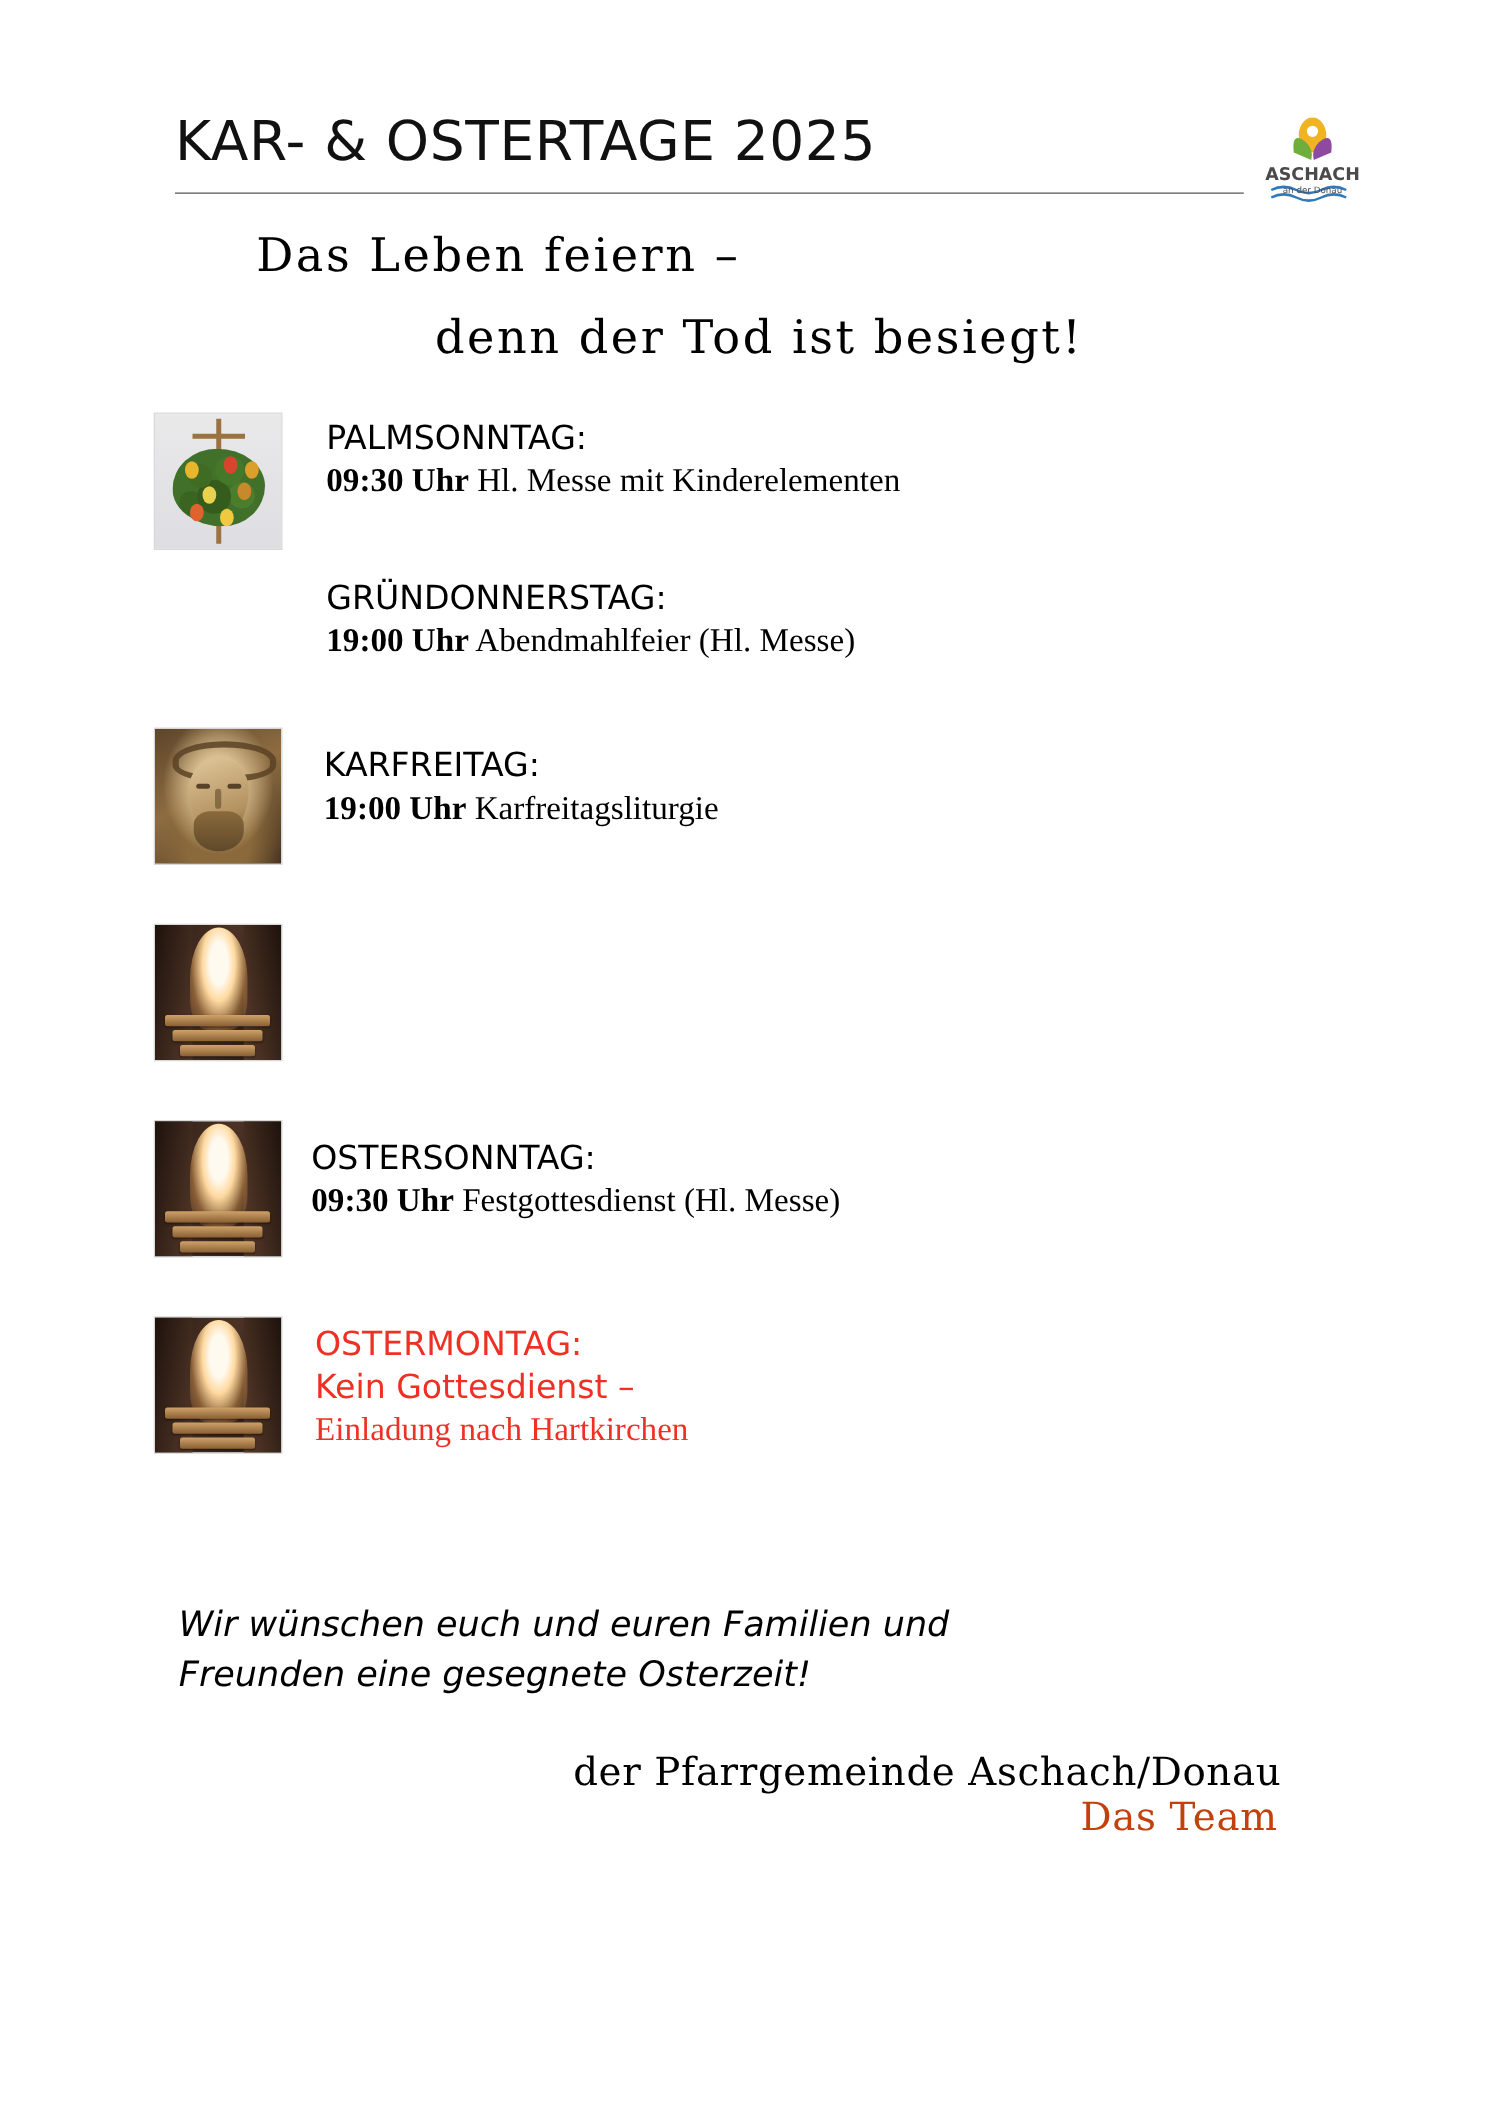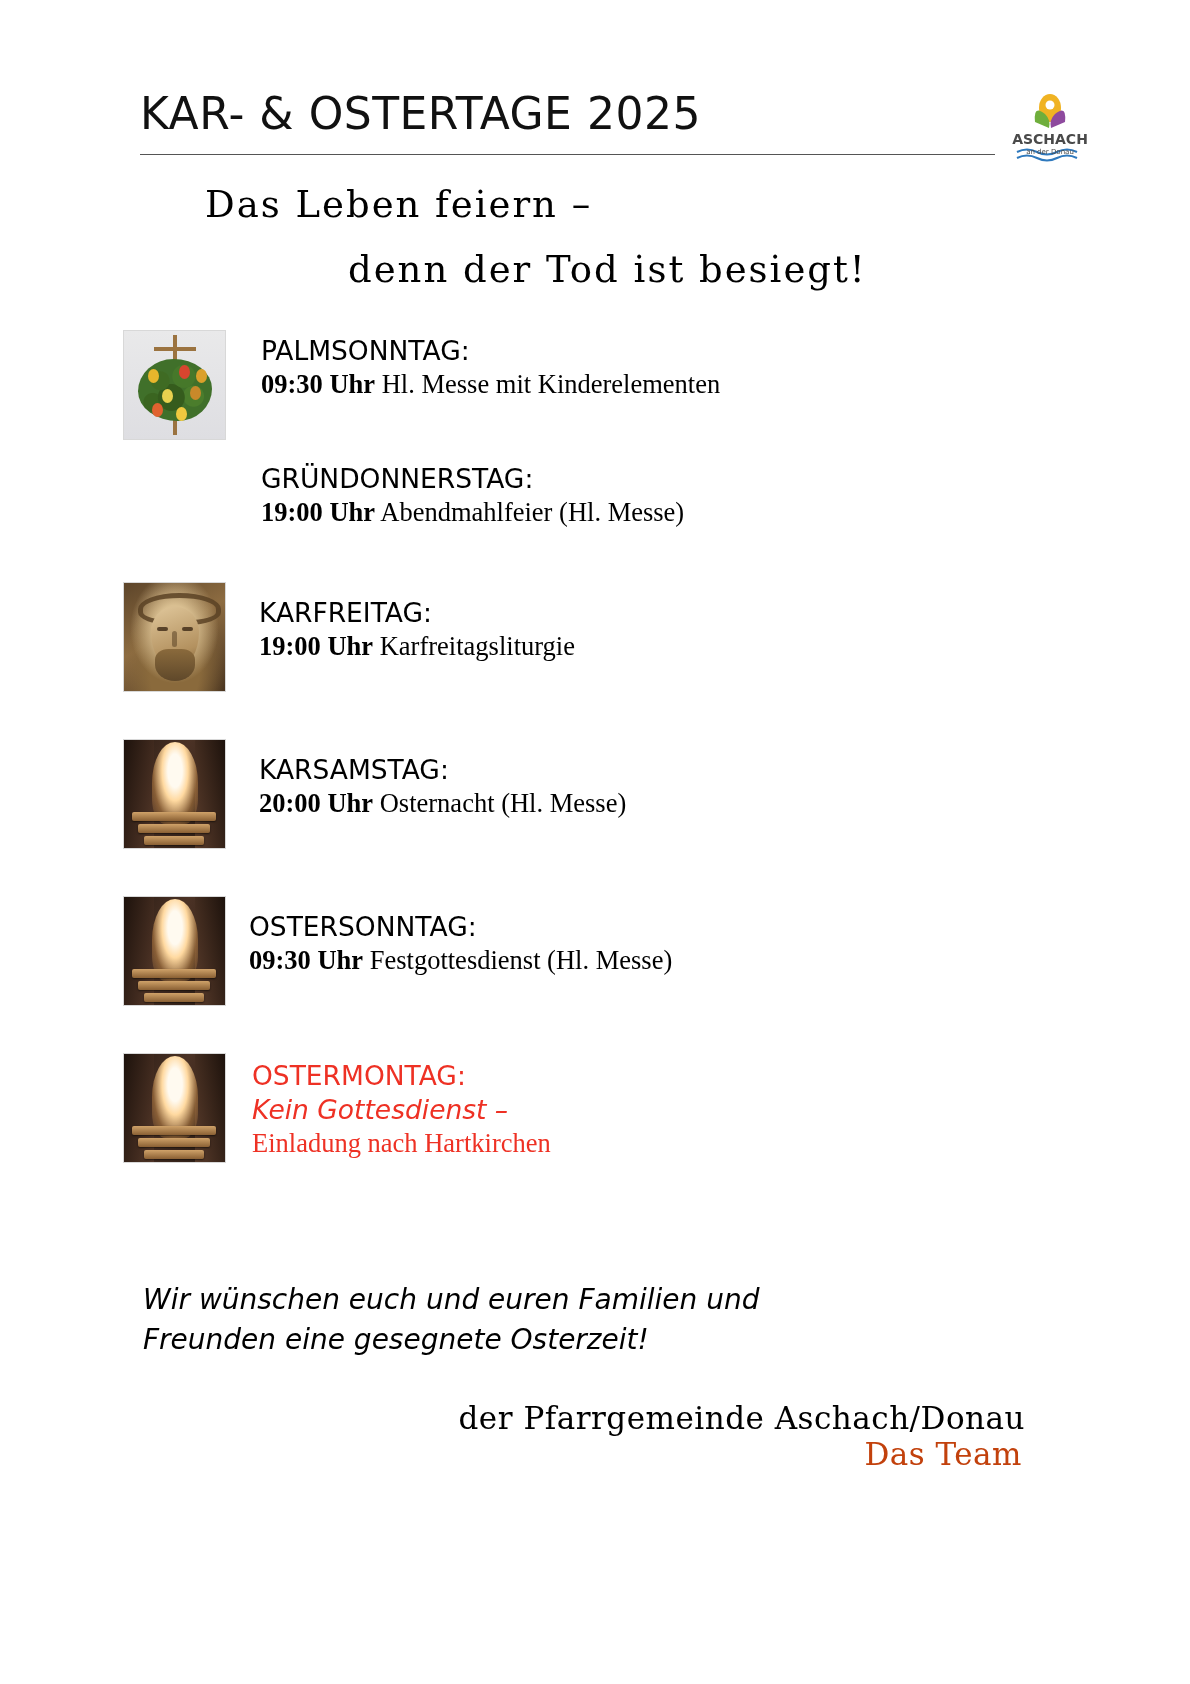--- a/index.html
+++ b/index.html
@@ -122,21 +122,21 @@
     line-height: 1.28;
     color: #000;
     white-space: nowrap;
     font-family: Liberation Serif, serif;
   }
   .time-line b { font-weight: 700; }
 
   .entry.red .day,
   .entry.red .time-line,
   .entry.red .sub { color: #ee3124; }
-  .entry.red .sub { font-style: italic; }
+  .entry.red .sub { }
 
   
   .img-palm {
     background: linear-gradient(#e9e9ea, #dedee2);
   }
   .img-palm .pole {
     position: absolute;
     left: 49px; top: 4px; width: 4px; height: 100px;
     background: #9b7340;
   }
@@ -337,24 +337,20 @@
 
     <div class="entry" style="margin-top:47px;">
       <div class="thumb img-tomb">
         <div class="wallL"></div>
           <div class="wallR"></div>
           <div class="glow"></div>
         <div class="stepA"></div>
           <div class="stepB"></div>
           <div class="stepC"></div>
       </div>
-      <div class="entry-text" style="margin-left:33px; padding-top:14px;">
-        <div class="day">KARSAMSTAG:</div>
-        <div class="time-line"><b>20:00 Uhr</b><span> Osternacht (Hl. Messe)</span></div>
-      </div>
     </div>
 
     <div class="entry" style="margin-top:47px;">
       <div class="thumb img-tomb">
         <div class="wallL"></div>
           <div class="wallR"></div>
           <div class="glow"></div>
         <div class="stepA"></div>
           <div class="stepB"></div>
           <div class="stepC"></div>

